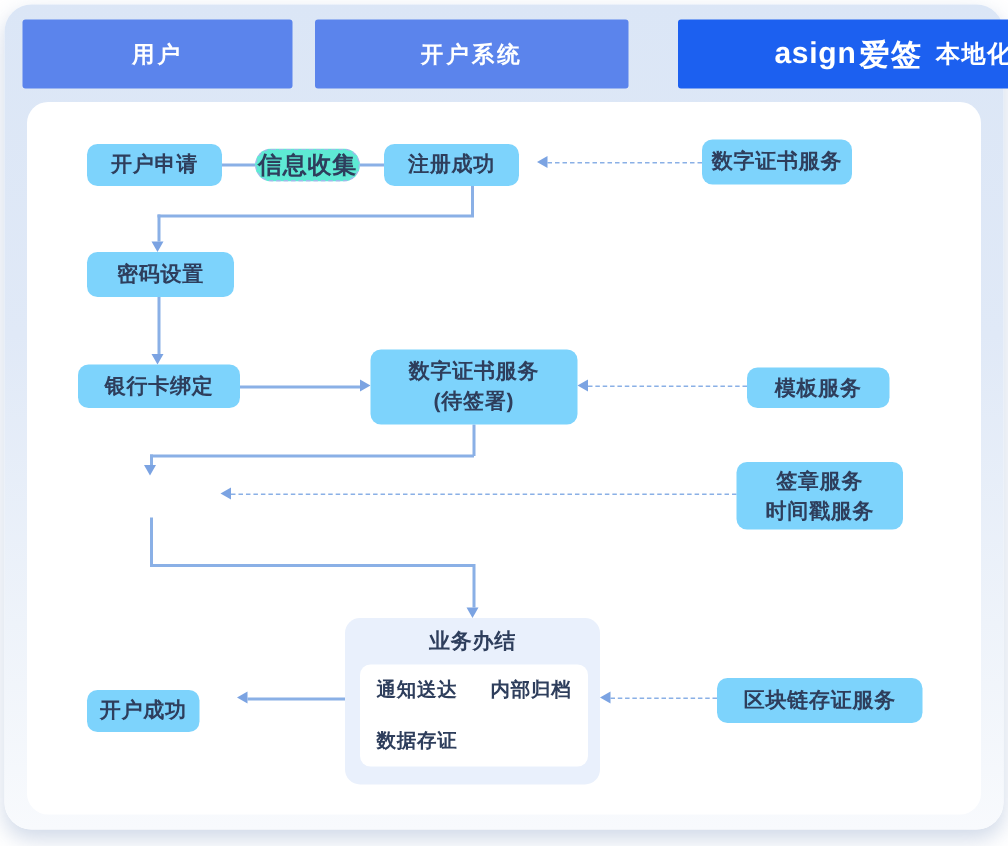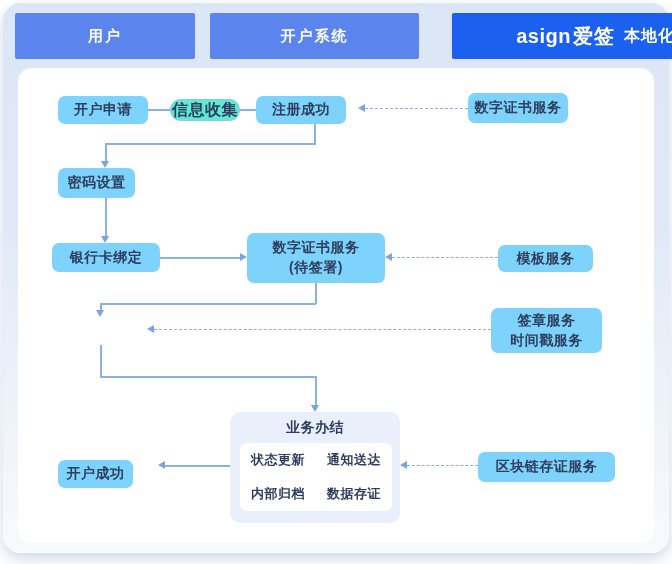--- a/index.html
+++ b/index.html
@@ -116,31 +116,30 @@
 
   <div class="dline" style="left:154px; top:329px; width:337px;"></div>
   <div class="ar ar-l" style="left:147px; top:325px;"></div>
 
   <div class="dline" style="left:407px; top:465px; width:71px;"></div>
   <div class="ar ar-l" style="left:400px; top:461px;"></div>
 
   <div class="node" style="left:58px; top:96px; width:90px; height:28px;">开户申请</div>
   <div class="oval" style="left:170px; top:99px; width:70px; height:22px;">信息收集</div>
   <div class="node" style="left:256px; top:96px; width:90px; height:28px;">注册成功</div>
-  <div class="node" style="left:58px; top:168px; width:77px; height:30px;">密码设置</div>
+  <div class="node" style="left:58px; top:168px; width:98px; height:30px;">密码设置</div>
   <div class="node" style="left:52px; top:243px; width:108px; height:29px;">银行卡绑定</div>
   <div class="node twoline" style="left:247px; top:233px; width:138px; height:50px;">
     <span>数字证书服务</span>
     <span>(待签署)</span>
   </div>
 
   <div class="complete">
     <div class="complete-title">业务办结</div>
     <div class="complete-inner">
-      <div class="complete-item">状态更新</div>
       <div class="complete-item">通知送达</div>
       <div class="complete-item">内部归档</div>
       <div class="complete-item">数据存证</div>
     </div>
   </div>
 
   <div class="node" style="left:58px; top:460px; width:75px; height:28px;">开户成功</div>
 
   <div class="node" style="left:468px; top:93px; width:100px; height:30px;">数字证书服务</div>
   <div class="node" style="left:498px; top:245px; width:95px; height:27px;">模板服务</div>

